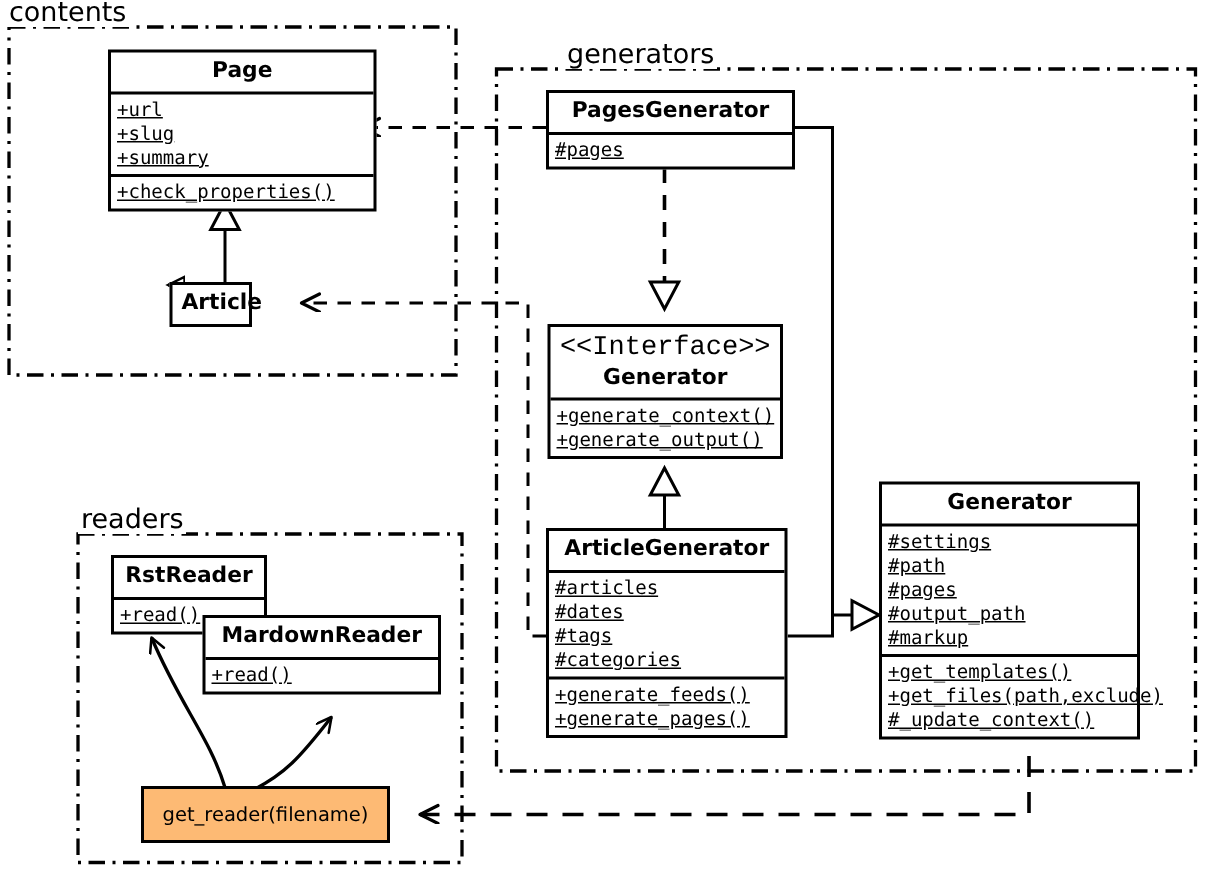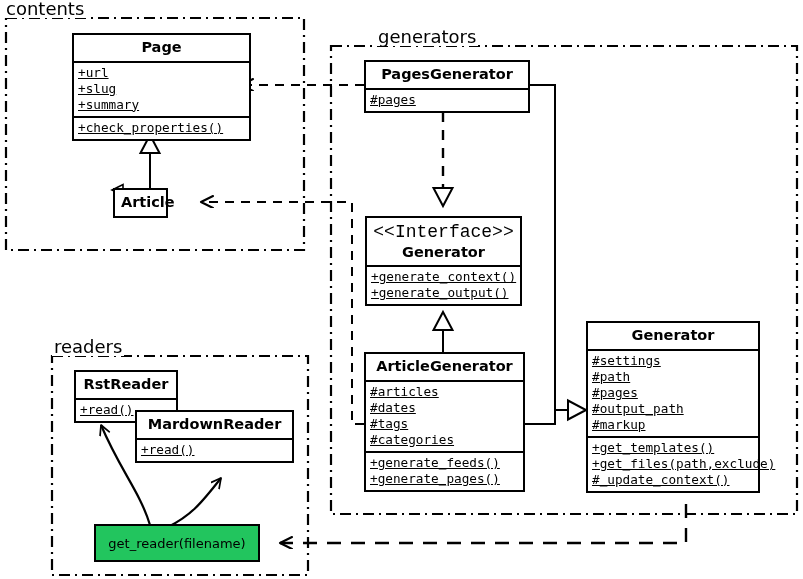--- a/index.html
+++ b/index.html
@@ -13,21 +13,21 @@
 
   .cls{position:absolute;border:2px solid #000;background:#fff;box-sizing:border-box;}
   .cls .name{font-family:"DejaVu Sans",sans-serif;font-weight:bold;font-size:14.5px;
              text-align:center;color:#000;padding:4px 6px 5px 6px;line-height:1.15;
              white-space:nowrap;}
   .cls .stereo{font-family:Liberation Mono, monospace;font-weight:normal;
                font-size:18px;text-align:center;display:block;line-height:1.2;}
   .cls .sect{border-top:2px solid #000;padding:2px 4px 3px 4px;text-decoration:underline;}
   .cls .sect div{font-family:"DejaVu Sans Mono",monospace;font-size:12.7px;color:#000;
                  line-height:16px;white-space:nowrap;}
-  .plain{position:absolute;border:2px solid #000;background:#22c55e;box-sizing:border-box;
+  .plain{position:absolute;border:2px solid #000;background:#fdba74;box-sizing:border-box;
          display:flex;align-items:center;justify-content:center;}
   .plain span{font-family:"DejaVu Sans",sans-serif;font-size:13px;color:#000;white-space:nowrap;}
 </style>
 </head>
 <body>
 
 <div id="stage">
 
   <svg id="wires" viewBox="0 0 803 579" xmlns="http://www.w3.org/2000/svg">
     <defs>

